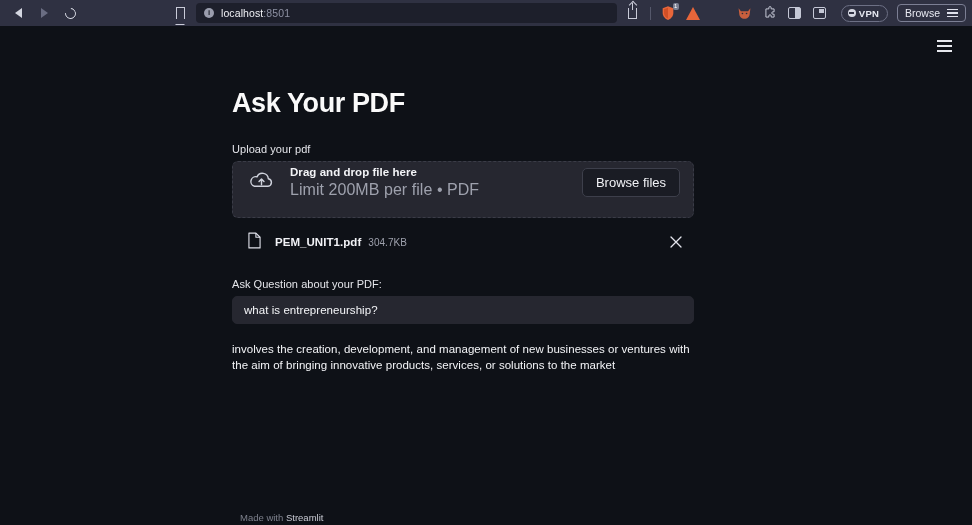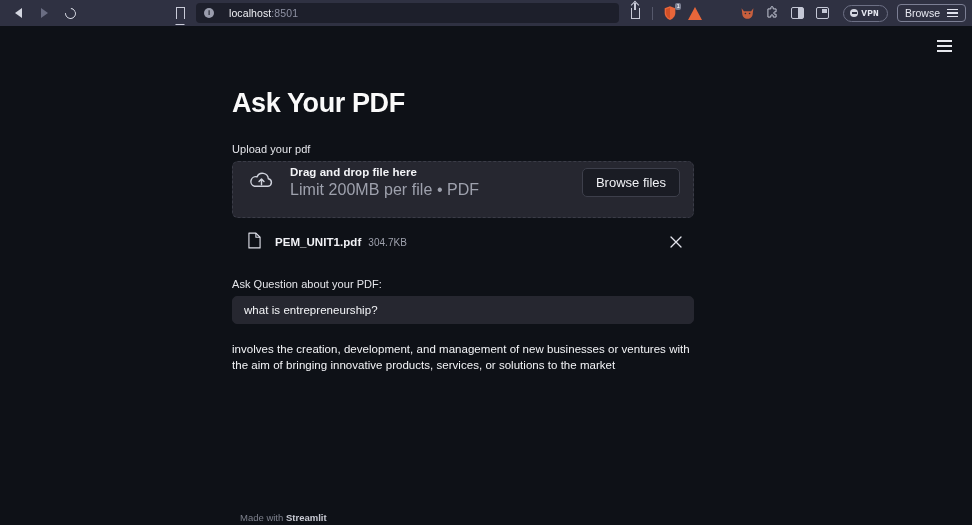--- a/index.html
+++ b/index.html
@@ -94,21 +94,21 @@
     width: 10px; height: 10px;
     border-radius: 50%;
     background: #9a9dad;
     color: #1d1f2b;
     font-size: 8px;
     line-height: 10px;
     text-align: center;
     font-weight: bold;
     flex: none;
   }
-  .url-text { font-size: 10.5px; color: #f0f1f5; letter-spacing: .1px; margin-left: 8px; }
+  .url-text { font-size: 10.5px; color: #f0f1f5; letter-spacing: .1px; }
   .url-port { color: #8e91a3; }
 
   .chrome-right { display: flex; align-items: center; gap: 1px; }
 
   .share-ic {
     width: 9px; height: 11px;
     border: 1.3px solid #c9cbd8;
     border-top: none;
     position: relative;
   }
@@ -182,21 +182,21 @@
   }
   .vpn-dot {
     width: 8px; height: 8px; border-radius: 50%;
     background: #d6d8e2; position: relative;
   }
   .vpn-dot::after {
     content: ""; position: absolute;
     left: 1.5px; top: 3.2px; width: 5px; height: 1.4px;
     background: #2f3142;
   }
-  #vpn-label { font-size: 9.5px; color: #e6e8f0; font-weight: bold; letter-spacing: .2px; font-family: Liberation Mono, monospace; }
+  #vpn-label { font-size: 9.5px; color: #e6e8f0; font-weight: bold; letter-spacing: .2px; }
 
   #update-btn {
     display: flex; align-items: center; gap: 7px;
     border: 1px solid #7c7f94;
     border-radius: 4px;
     padding: 2px 7px;
     margin-left: 8px;
   }
   #update-label { font-size: 10.5px; color: #e8eaf2; }
   .burger { display: flex; flex-direction: column; gap: 2.2px; }
@@ -325,21 +325,21 @@
     letter-spacing: .03px;
   }
 
   #footer {
     position: absolute;
     left: 240px;
     bottom: 2px;
     font-size: 9.5px;
     color: #7d808c;
   }
-  #footer b { color: #c8cad3; font-weight: bold; }
+  #footer b { color: #c8cad3; font-weight: normal; }
 </style>
 </head>
 <body>
 
 <div id="browser-chrome">
 
   <div class="nav-btns">
     <div class="chrome-icon-btn">
       <span class="tri-back"></span>
     </div>

